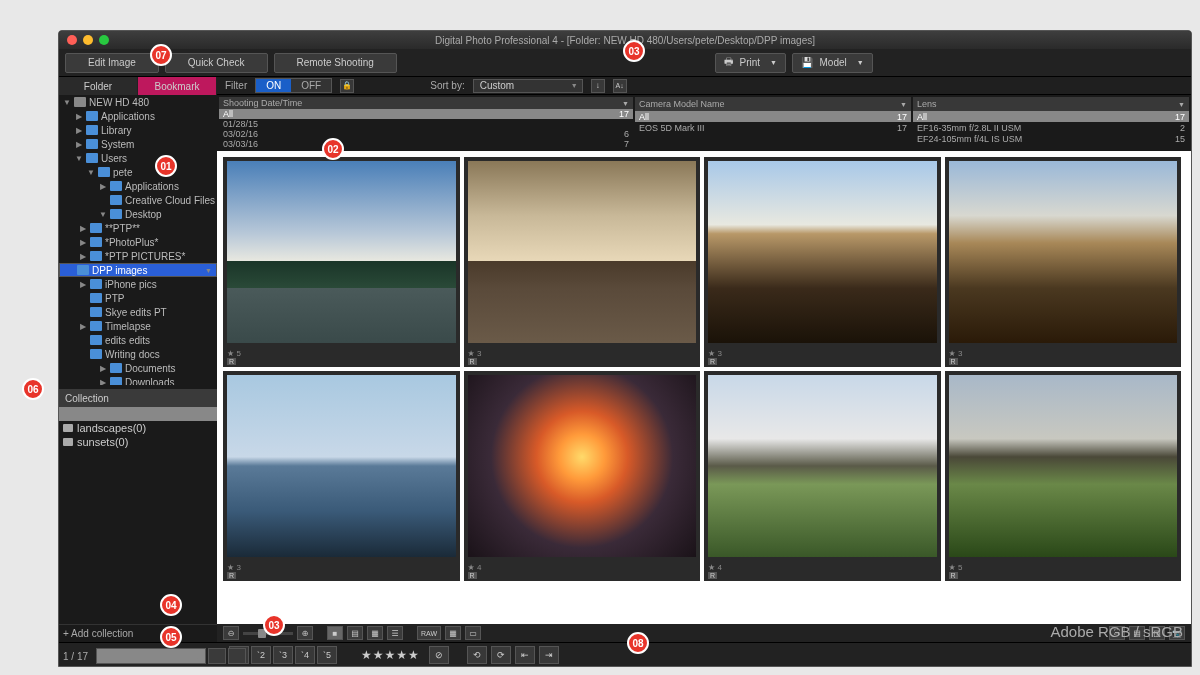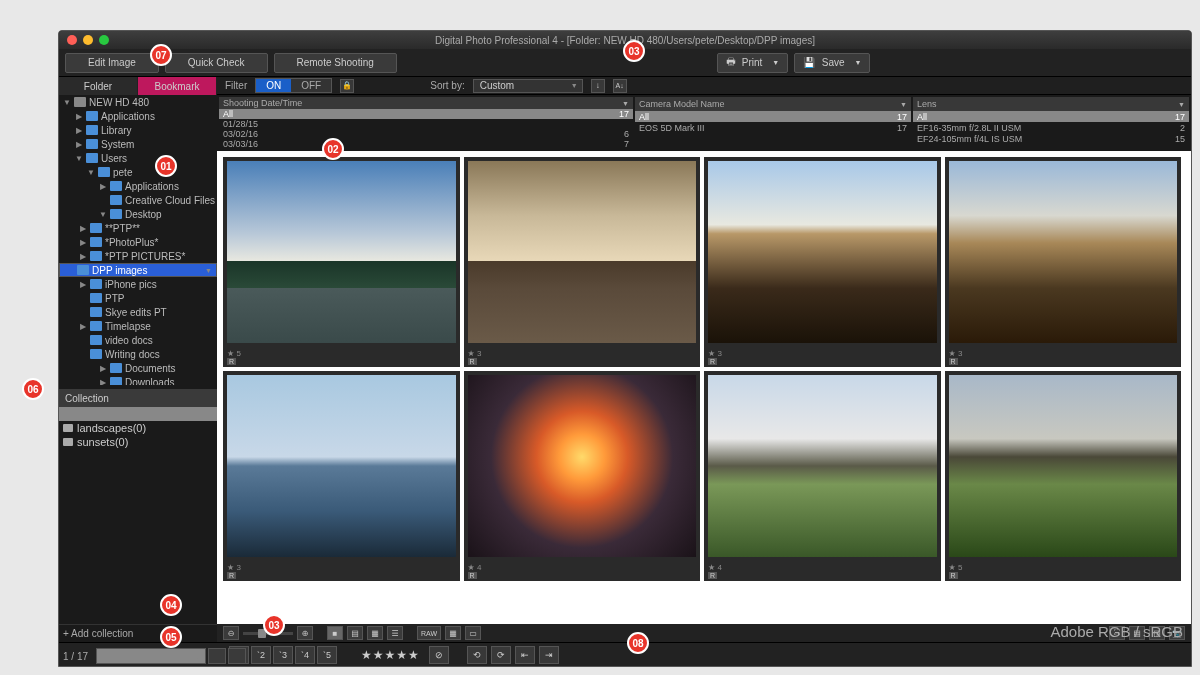--- a/index.html
+++ b/index.html
@@ -95,21 +95,21 @@
     <div class="tbtn">Quick Check</div>
     <div class="tbtn">Remote Shooting</div>
     <div class="spacer"></div>
     <div class="tbtn sm">
         <span>🖶</span>
         <span>Print</span>
         <span style="margin-left:4px;font-size:7px">▼</span>
       </div>
     <div class="tbtn sm">
         <span>💾</span>
-        <span>Save</span>
+        <span>Model</span>
         <span style="margin-left:4px;font-size:7px">▼</span>
       </div>
     <div class="spacer"></div>
   </div>
 
   <div class="main">
     <div class="sidebar">
       <div class="tabs">
         <div class="tab active">Folder</div>
         <div class="tab">Bookmark</div>
@@ -196,21 +196,21 @@
             <span>Skye edits PT</span>
           </div>
           <div class="tn i4">
             <span class="arr r"></span>
             <span class="fico"></span>
             <span>Timelapse</span>
           </div>
           <div class="tn i4">
             <span class="arr "></span>
             <span class="fico"></span>
-            <span>video docs</span>
+            <span>edits edits</span>
           </div>
           <div class="tn i4">
             <span class="arr "></span>
             <span class="fico"></span>
             <span>Writing docs</span>
           </div>
           <div class="tn i3">
             <span class="arr r"></span>
             <span class="fico"></span>
             <span>Documents</span>

